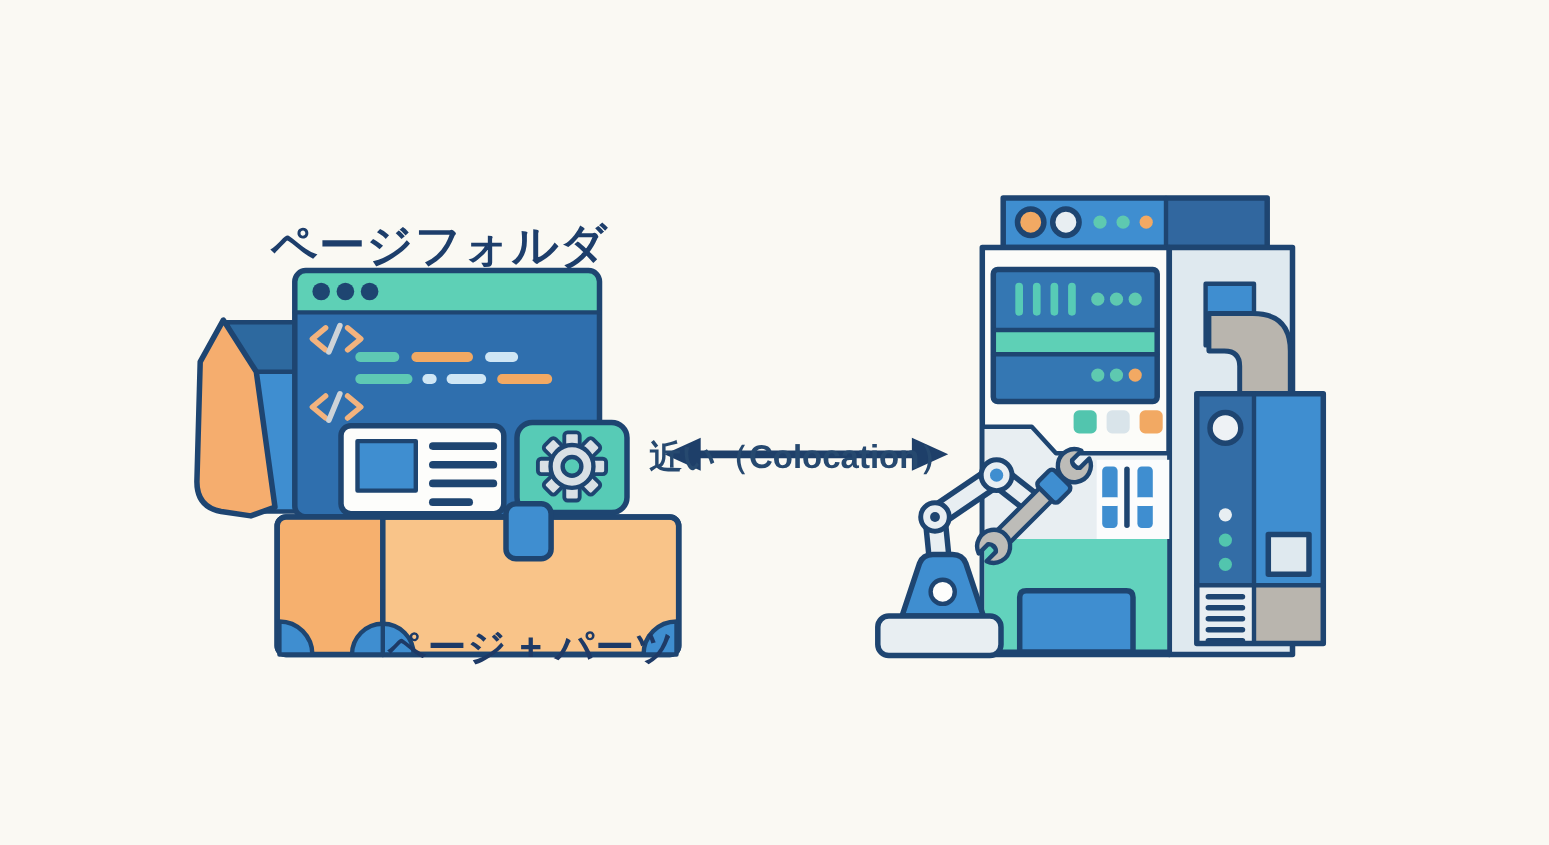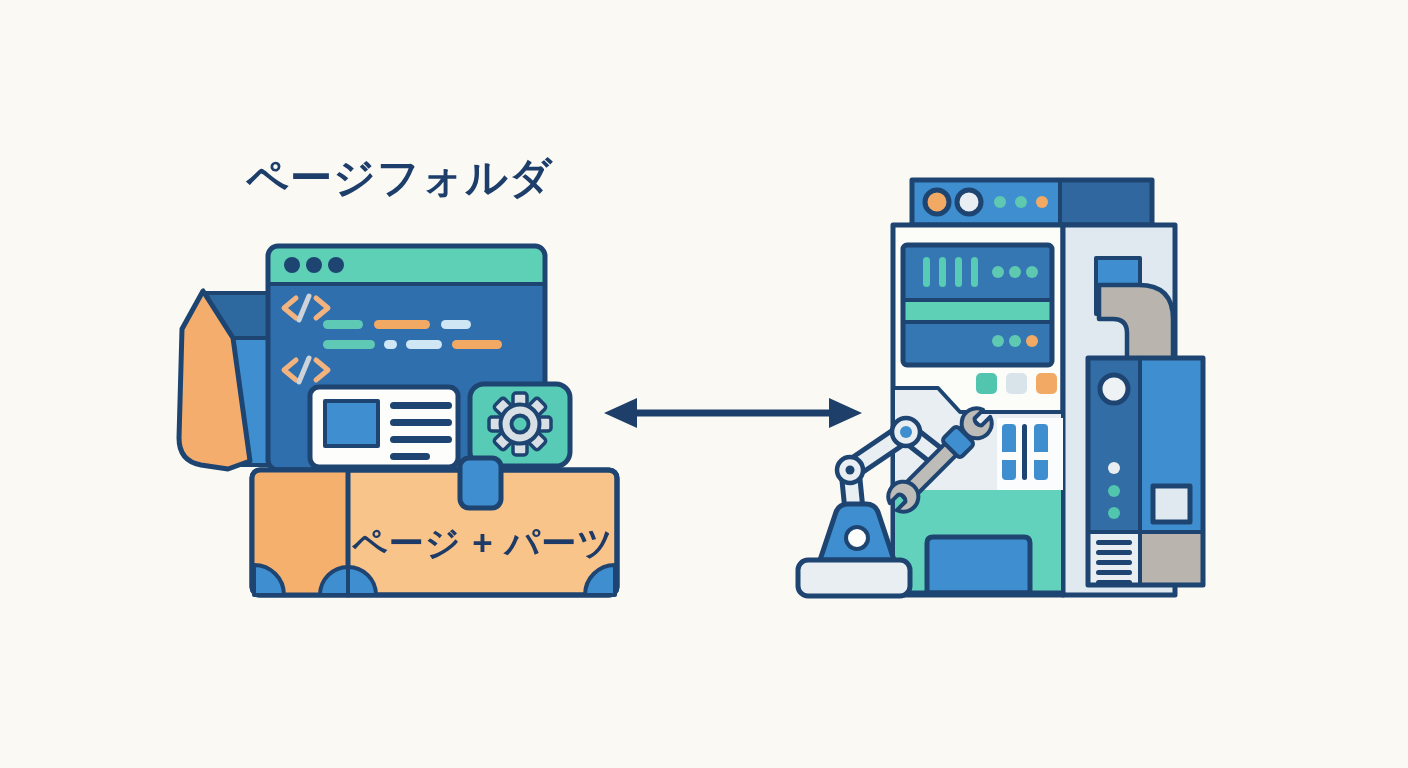--- a/index.html
+++ b/index.html
@@ -3,21 +3,21 @@
 <meta charset="utf-8">
 <style>
   html,body{margin:0;padding:0;background:#e9e7e2;}
   .canvas{
     position:relative;width:1408px;height:768px;overflow:hidden;
     background:#faf9f3;
     font-family:"Liberation Sans","DejaVu Sans",sans-serif;
   }
   .canvas svg{position:absolute;left:0;top:0;}
   svg *{stroke-linejoin:round;stroke-linecap:round;}
-  .label{position:absolute;color:#1d3e6b;font-weight:700;white-space:nowrap;}
+  .label{position:absolute;color:#1d3e6b;font-weight:700;white-space:nowrap;margin-top:45px;}
   .page-title{left:246px;top:150px;font-size:42px;letter-spacing:1px;}
   .relation-label{left:583px;top:350px;width:290px;text-align:center;font-size:30px;color:#26496f;}
   .box-label{left:352px;top:520px;width:262px;text-align:center;font-size:35px;color:#1e3a66;letter-spacing:1px;}
 </style>
 </head>
 <body>
 
 <div class="canvas">
 
 <svg width="1408" height="768" viewBox="0 0 1408 768">
@@ -217,15 +217,16 @@
       <circle cx="906" cy="432" r="6" fill="#3f8ed0"></circle>
 
       <path d="M 820 560 L 836 512 Q 839 504 848 504 L 866 504 Q 875 504 878 512 L 894 560 Z" fill="#3f8ed0" stroke="#1e4571" stroke-width="5"></path>
       <circle cx="857" cy="538" r="11" fill="#fdfdfc" stroke="#1e4571" stroke-width="4"></circle>
       <rect x="798" y="560" width="112" height="36" rx="10" fill="#e8eef2" stroke="#1e4571" stroke-width="5"></rect>
     </g>
   </g>
 </svg>
 
   <div class="label page-title">ページフォルダ</div>
+  <div class="label relation-label">近い（Colocation）</div>
   <div class="label box-label">ページ + パーツ</div>
 
 </div>
 
 </body></html>

